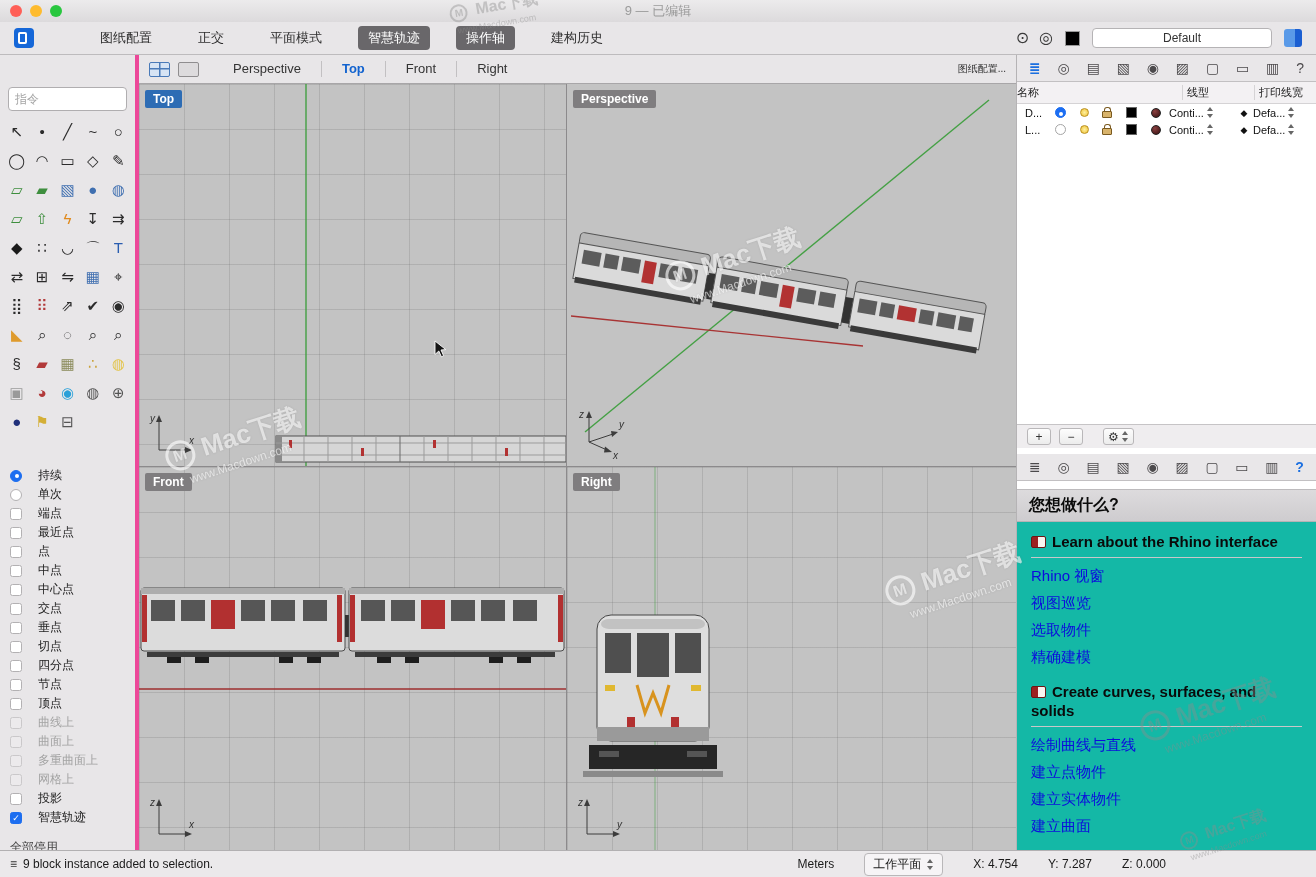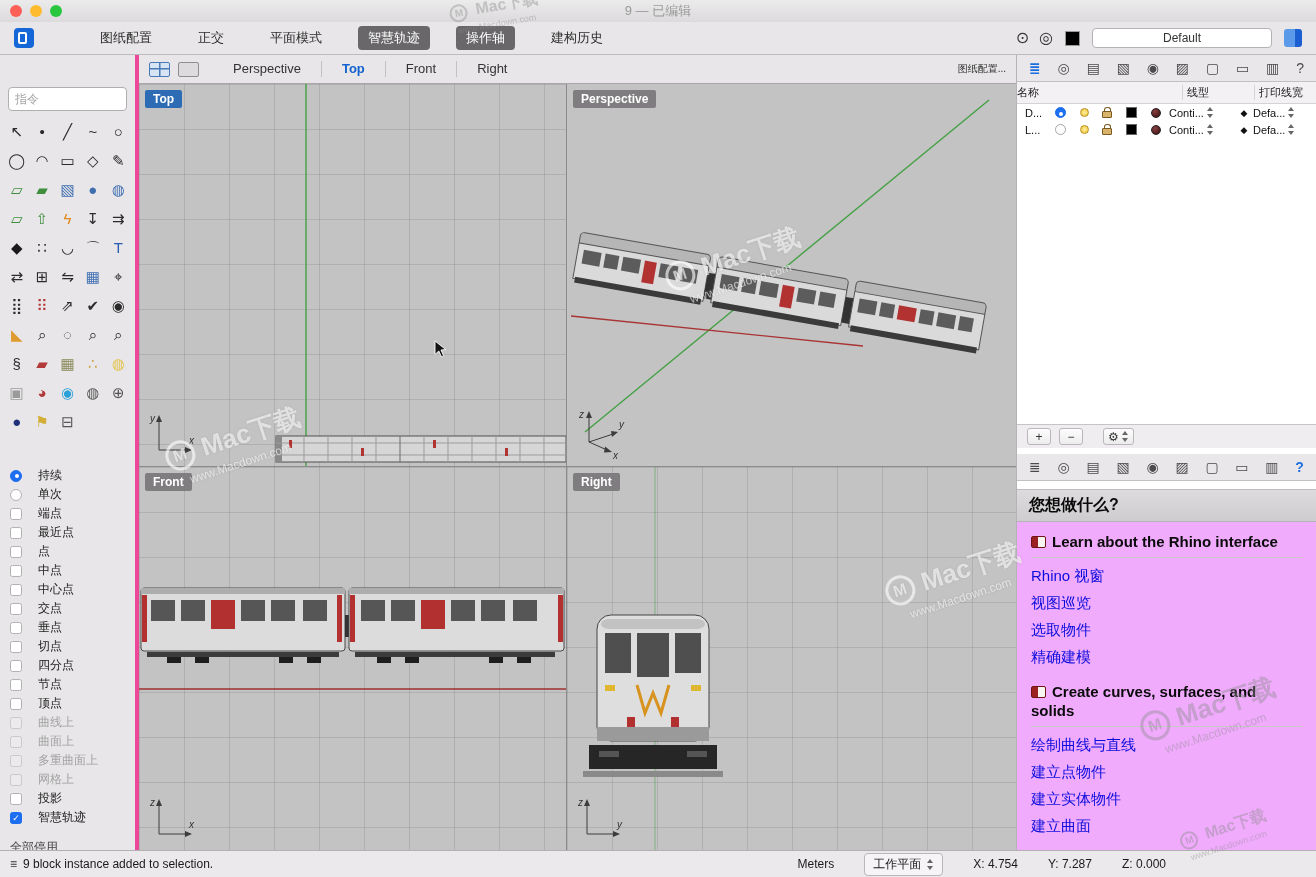--- a/index.html
+++ b/index.html
@@ -96,21 +96,21 @@
 .ldiamond{width:18px;text-align:center;font-size:9px;color:#111}
 .pop{width:7px;height:11px;position:relative;display:inline-block;flex:0 0 auto}
 .pop::before{content:"";position:absolute;top:0;left:0;border-left:3px solid transparent;border-right:3px solid transparent;border-bottom:4px solid #666}
 .pop::after{content:"";position:absolute;bottom:0;left:0;border-left:3px solid transparent;border-right:3px solid transparent;border-top:4px solid #666}
 .lcontrols{height:24px;background:#efedef;border-top:1px solid #c6c4c6;display:flex;align-items:center;gap:8px;padding:0 10px;flex:0 0 auto}
 .lbtn{min-width:24px;height:17px;background:linear-gradient(#fdfdfd,#ececec);border:1px solid #b9b7b9;border-radius:3px;font-size:12px;display:flex;align-items:center;justify-content:center;color:#333;padding:0 4px}
 .gearbtn{gap:3px;margin-left:12px}
 .gap6{height:6px;background:#fff;flex:0 0 auto}
 .gap8{height:8px;background:#fff;flex:0 0 auto}
 .help-title{height:33px;background:linear-gradient(#dddbdd,#cecccf);border-top:1px solid #bdbbbd;border-bottom:1px solid #b5b3b5;display:flex;align-items:center;padding:0 12px;font-size:16px;font-weight:bold;color:#0a0a0a;flex:0 0 auto}
-.help-content{flex:1;overflow:hidden;padding:8px 14px 0;background:#f0abfc}
+.help-content{flex:1;overflow:hidden;padding:8px 14px 0;background:#14b8a6}
 .hsec{font-size:15px;font-weight:bold;color:#0a0a0a;line-height:19px;margin-top:16px}
 .help-content > .hsec:first-child{margin-top:2px}
 .book-icon{display:inline-block;width:15px;height:12px;margin-right:6px;background:linear-gradient(90deg,#9c2121 45%,#f7f5f0 45%);border:1.5px solid #6f1515;border-radius:2px;vertical-align:-1px}
 .hrule{border-top:1px solid #c9c7c9;margin:6px 0 0}
 .hlink{font-size:15px;color:#0c0cdd;margin-top:9px;line-height:18px;cursor:pointer}
 
 
 .statusbar{height:27px;background:#ebe9eb;border-top:1px solid #b2b0b2;display:flex;align-items:center;padding:0 10px;font-size:12px;color:#1a1a1a}
 .sb-msg-icon{font-size:12px;margin-right:6px;color:#333}
 .sb-right{margin-left:auto;display:flex;align-items:center;gap:30px;margin-right:140px}

